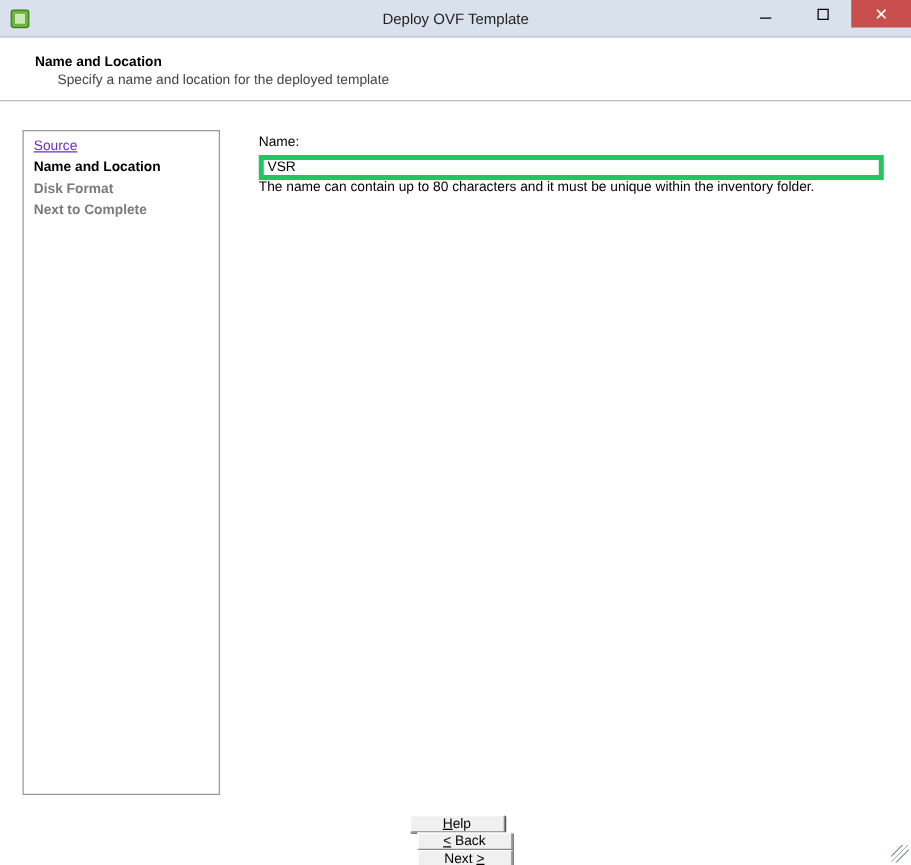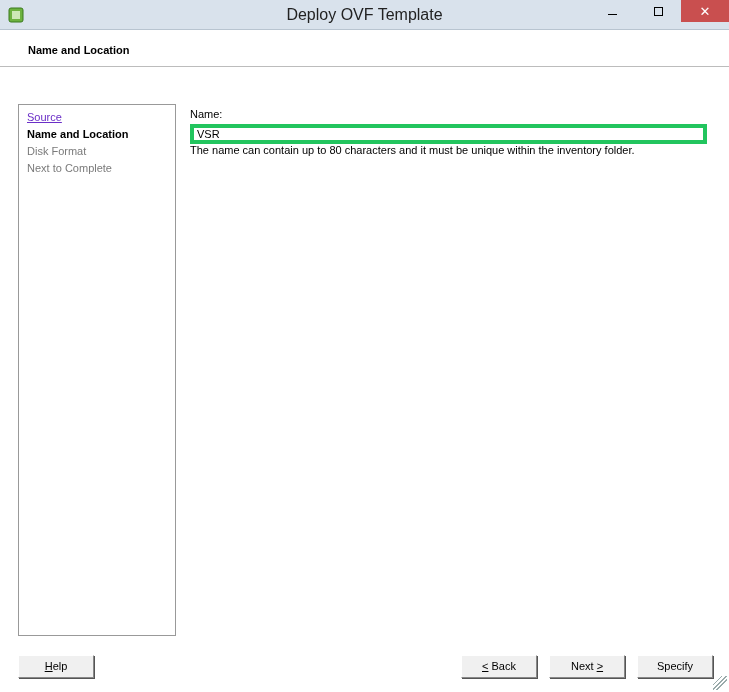--- a/index.html
+++ b/index.html
@@ -29,21 +29,21 @@
       margin-left: 8px;
       display: inline-flex;
       align-items: center;
       justify-content: center;
     }
     .titlebar-title {
       position: absolute;
       left: 0;
       right: 0;
       text-align: center;
-      font-size: 16px;
+      font-size: 12px;
       color: #222;
       pointer-events: none;
     }
     .titlebar-controls {
       position: absolute;
       right: 0;
       top: 0;
       display: flex;
       height: 22px;
     }
@@ -87,20 +87,21 @@
     }
 
     
     .main {
       display: flex;
       position: absolute;
       top: 104px;
       bottom: 56px;
       left: 18px;
       right: 16px;
+      gap: 17px;
     }
     .sidebar {
       width: 158px;
       border: 1px solid #999;
       background: #fff;
       padding: 4px 8px;
     }
     .sidebar-item {
       display: block;
       font-size: 11px;
@@ -111,20 +112,21 @@
       color: #6b2fc7;
       text-decoration: underline;
       cursor: pointer;
     }
     .sidebar-item.current {
       color: #000;
       font-weight: bold;
     }
     .sidebar-item.disabled {
       color: #7a7a7a;
+      font-weight: bold;
     }
     .content {
       flex: 1;
       padding: 4px 6px 4px 14px;
     }
     .field-label {
       font-size: 11px;
       color: #000;
       margin-bottom: 4px;
     }
@@ -145,20 +147,21 @@
 
     
     .footer {
       position: absolute;
       bottom: 12px;
       left: 18px;
       right: 16px;
       height: 28px;
       display: flex;
       align-items: center;
+      flex-direction: column;
     }
     .btn {
       height: 23px;
       min-width: 76px;
       background: #f0f0f0;
       border-top: 1px solid #fff;
       border-left: 1px solid #fff;
       border-right: 1px solid #888;
       border-bottom: 1px solid #888;
       box-shadow: 1px 1px 0 #555;
@@ -203,20 +206,21 @@
         <span class="sq"></span>
       </button>
     <button class="tb-btn close">
         <span class="x-glyph">✕</span>
       </button>
   </div>
 </div>
 
 <div class="header-area">
   <div class="header-title">Name and Location</div>
+  <div class="header-subtitle">Specify a name and location for the deployed template</div>
 </div>
 
 <div class="main">
   <div class="sidebar">
     <span class="sidebar-item link">Source</span>
     <span class="sidebar-item current">Name and Location</span>
     <span class="sidebar-item disabled">Disk Format</span>
     <span class="sidebar-item disabled">Next to Complete</span>
   </div>
   <div class="content">

